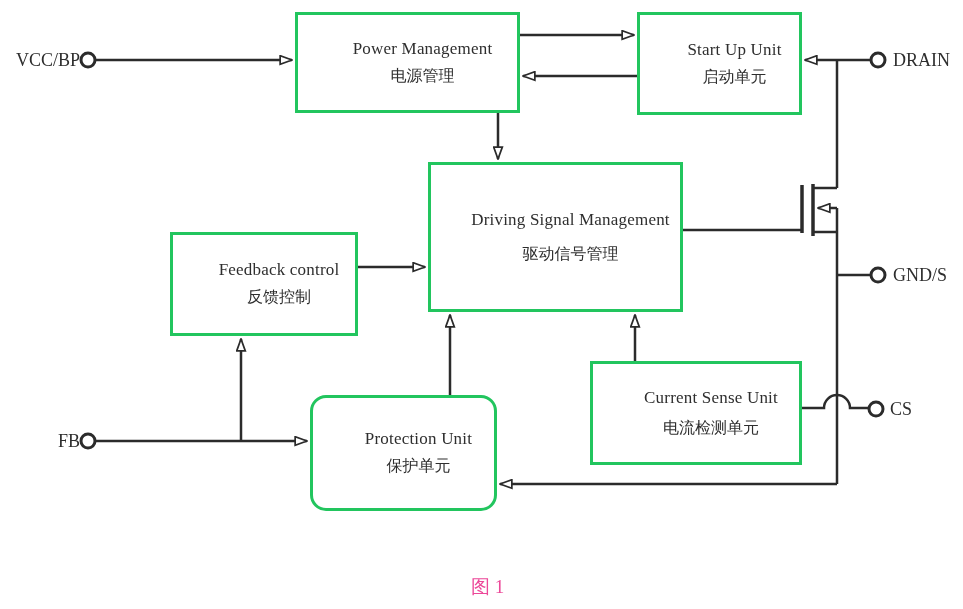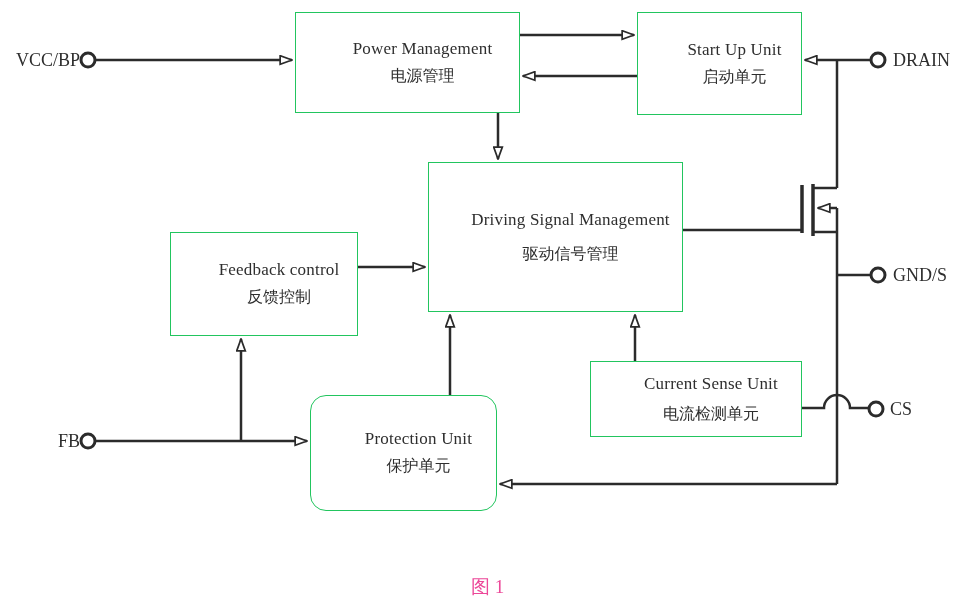--- a/index.html
+++ b/index.html
@@ -16,21 +16,21 @@
     overflow: hidden;
   }
   .wires {
     position: absolute;
     left: 0;
     top: 0;
   }
   .block {
     position: absolute;
     box-sizing: border-box;
-    border: 1px solid #22c55e;
+    border: 3px solid #22c55e;
     background: #ffffff;
     display: flex;
     flex-direction: column;
     align-items: center;
     justify-content: center;
     text-align: center;
     color: #2e2e2e;
     padding-left: 30px;
   }
   .block .en {
@@ -42,21 +42,21 @@
     font-size: 16px;
     margin-top: 7px;
     white-space: nowrap;
   }
   .block-pm  { left: 295px; top: 12px;  width: 225px; height: 101px; }
   .block-su  { left: 637px; top: 12px;  width: 165px; height: 103px; }
   .block-dsm { left: 428px; top: 162px; width: 255px; height: 150px; text-align: center; }
   .block-dsm .zh { margin-top: 14px; }
   .block-fc  { left: 170px; top: 232px; width: 188px; height: 104px; }
   .block-pu  { left: 310px; top: 395px; width: 187px; height: 116px; border-radius: 16px; }
-  .block-cs  { left: 590px; top: 361px; width: 212px; height: 76px; }
+  .block-cs  { left: 590px; top: 361px; width: 212px; height: 104px; }
   .block-cs .zh { margin-top: 10px; }
   .term-label {
     position: absolute;
     transform: translateY(-50%);
     font-size: 18px;
     color: #2e2e2e;
     white-space: nowrap;
   }
   .tl-vccbp { left: 8px;  top: 60px;  width: 72px; text-align: right; }
   .tl-drain { left: 893px; top: 60px; }

